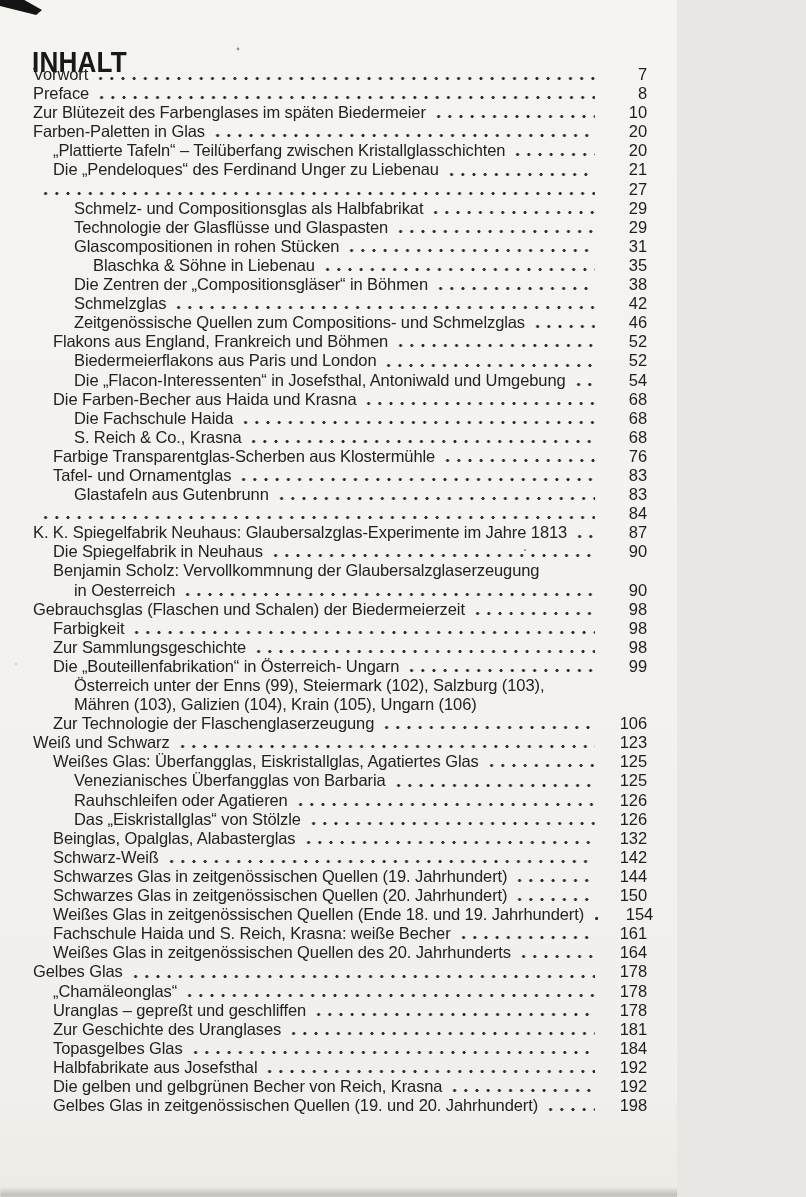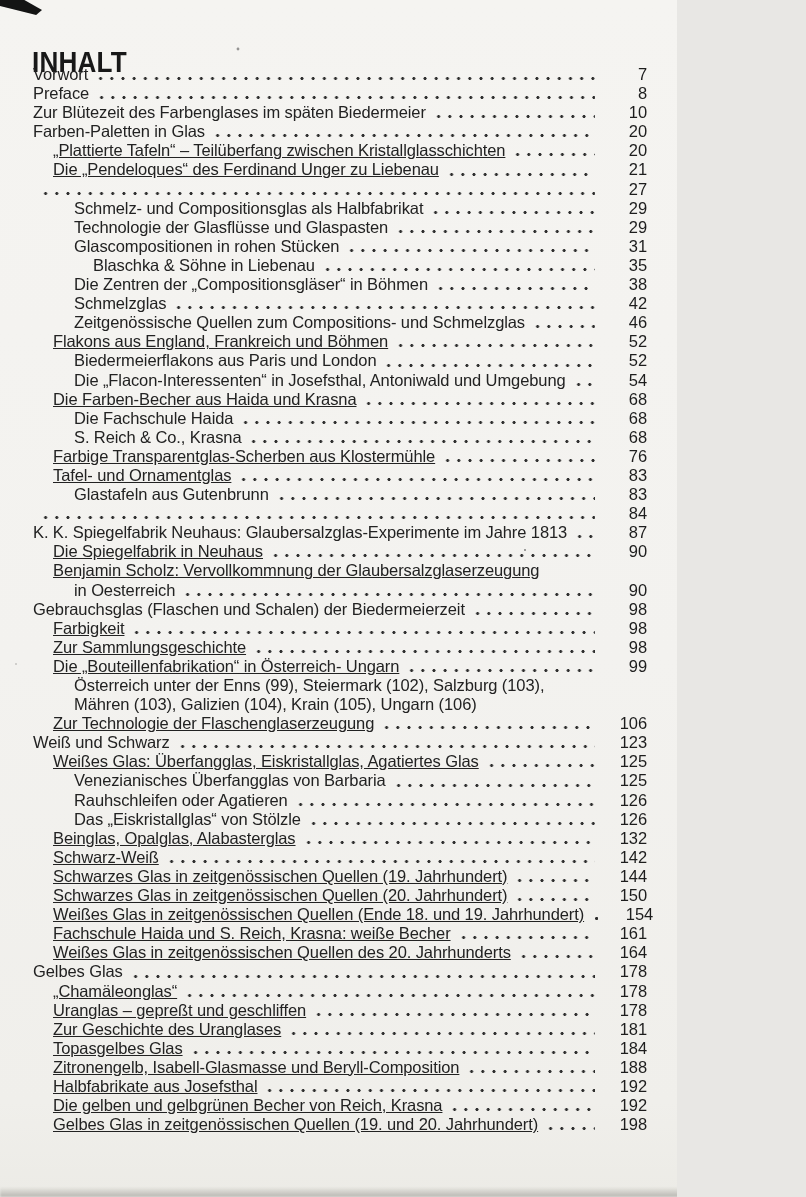--- a/index.html
+++ b/index.html
@@ -53,21 +53,21 @@
   .row {
     display:flex; align-items:flex-start;
     height:19.1px;
     font-size:16.5px; letter-spacing:-0.1px;
     color:#222;
     white-space:nowrap;
   }
   .row .label { flex:none; }
   .row.nopage .label { flex:1; overflow:hidden; }
   .lvl0 .label { padding-left:0; }
-  .lvl1 .label { padding-left:20px;text-decoration:underline; }
+  .lvl1 .label { padding-left:20px; }
   .lvl2 .label { padding-left:41px; }
   .lvl3 .label { padding-left:60px; }
   .dots {
     flex:1;
     height:19.1px;
     margin:0 8px 0 7px;
     background-image:radial-gradient(circle, #2d2d2d 1.25px, rgba(0,0,0,0) 1.8px);
     background-size:11.2px 5px;
     background-repeat:repeat-x;
     background-position:left bottom 3px;
@@ -329,25 +329,20 @@
         <span class="label">Zur Geschichte des Uranglases</span>
         <span class="dots"></span>
         <span class="pg">181</span>
       </div>
       <div class="row lvl1">
         <span class="label">Topasgelbes Glas</span>
         <span class="dots"></span>
         <span class="pg">184</span>
       </div>
       <div class="row lvl1">
-        <span class="label">Zitronengelb, Isabell-Glasmasse und Beryll-Composition</span>
-        <span class="dots"></span>
-        <span class="pg">188</span>
-      </div>
-      <div class="row lvl1">
         <span class="label">Halbfabrikate aus Josefsthal</span>
         <span class="dots"></span>
         <span class="pg">192</span>
       </div>
       <div class="row lvl1">
         <span class="label">Die gelben und gelbgrünen Becher von Reich, Krasna</span>
         <span class="dots"></span>
         <span class="pg">192</span>
       </div>
       <div class="row lvl1">

